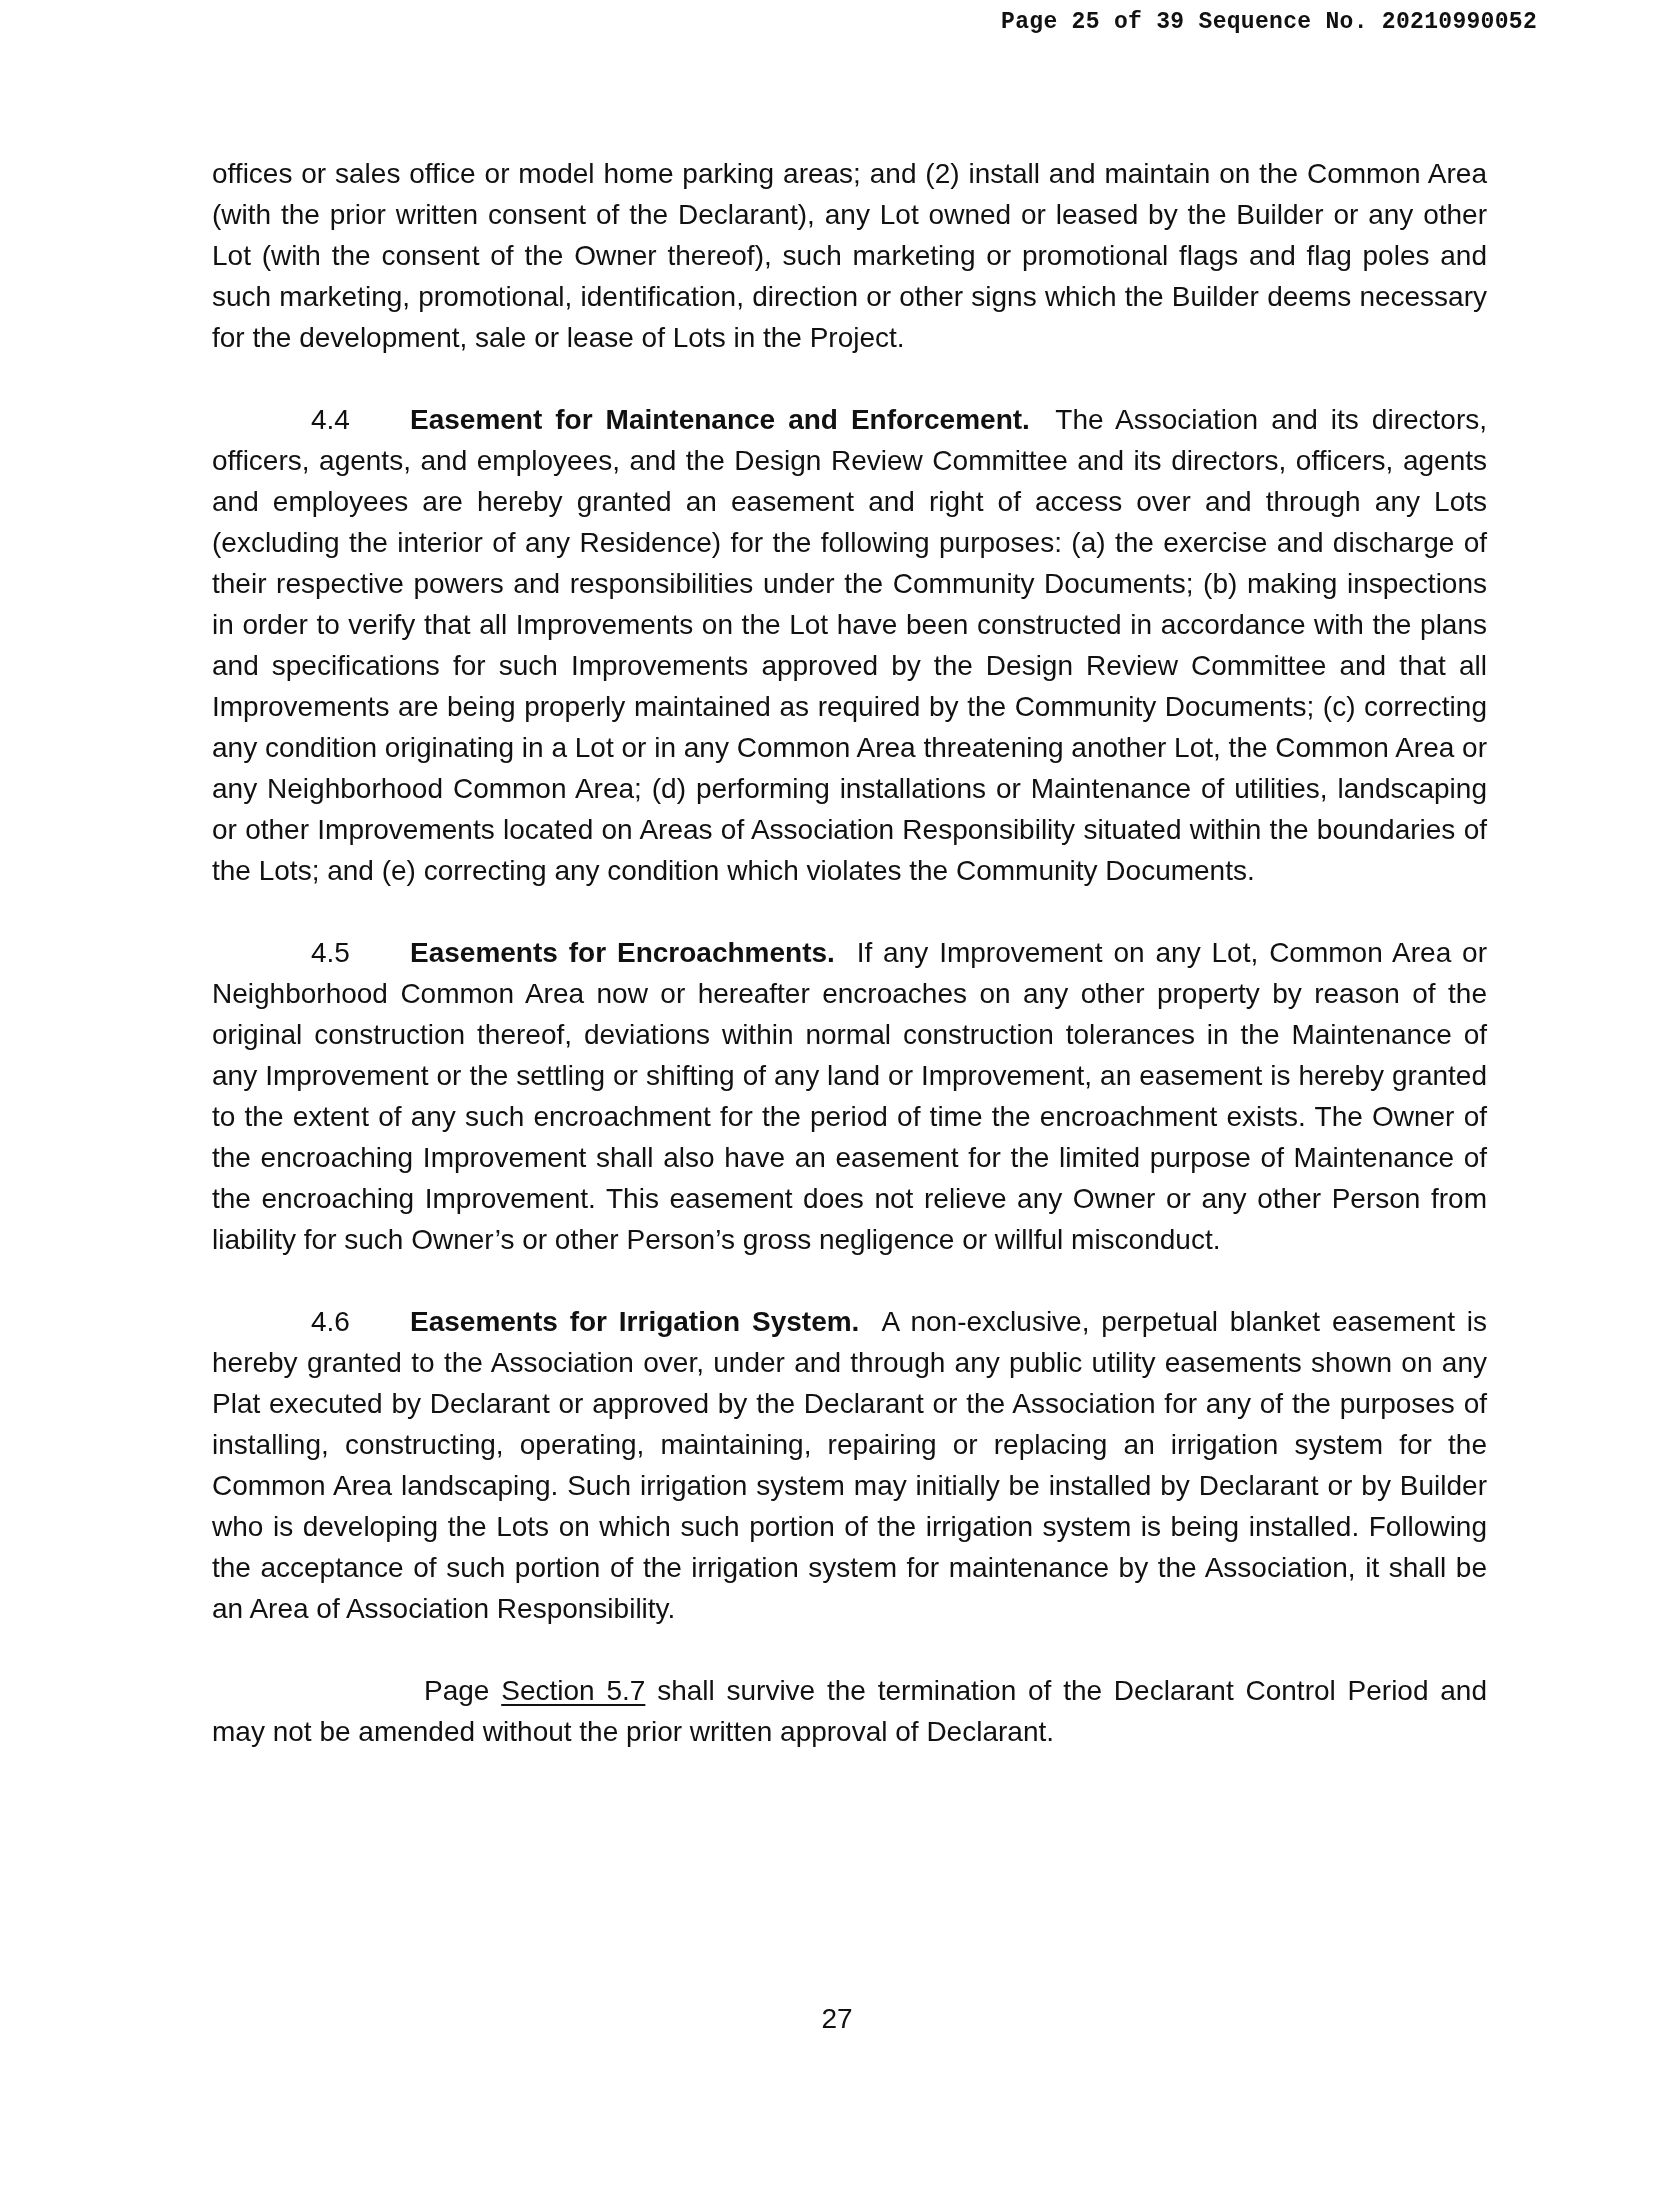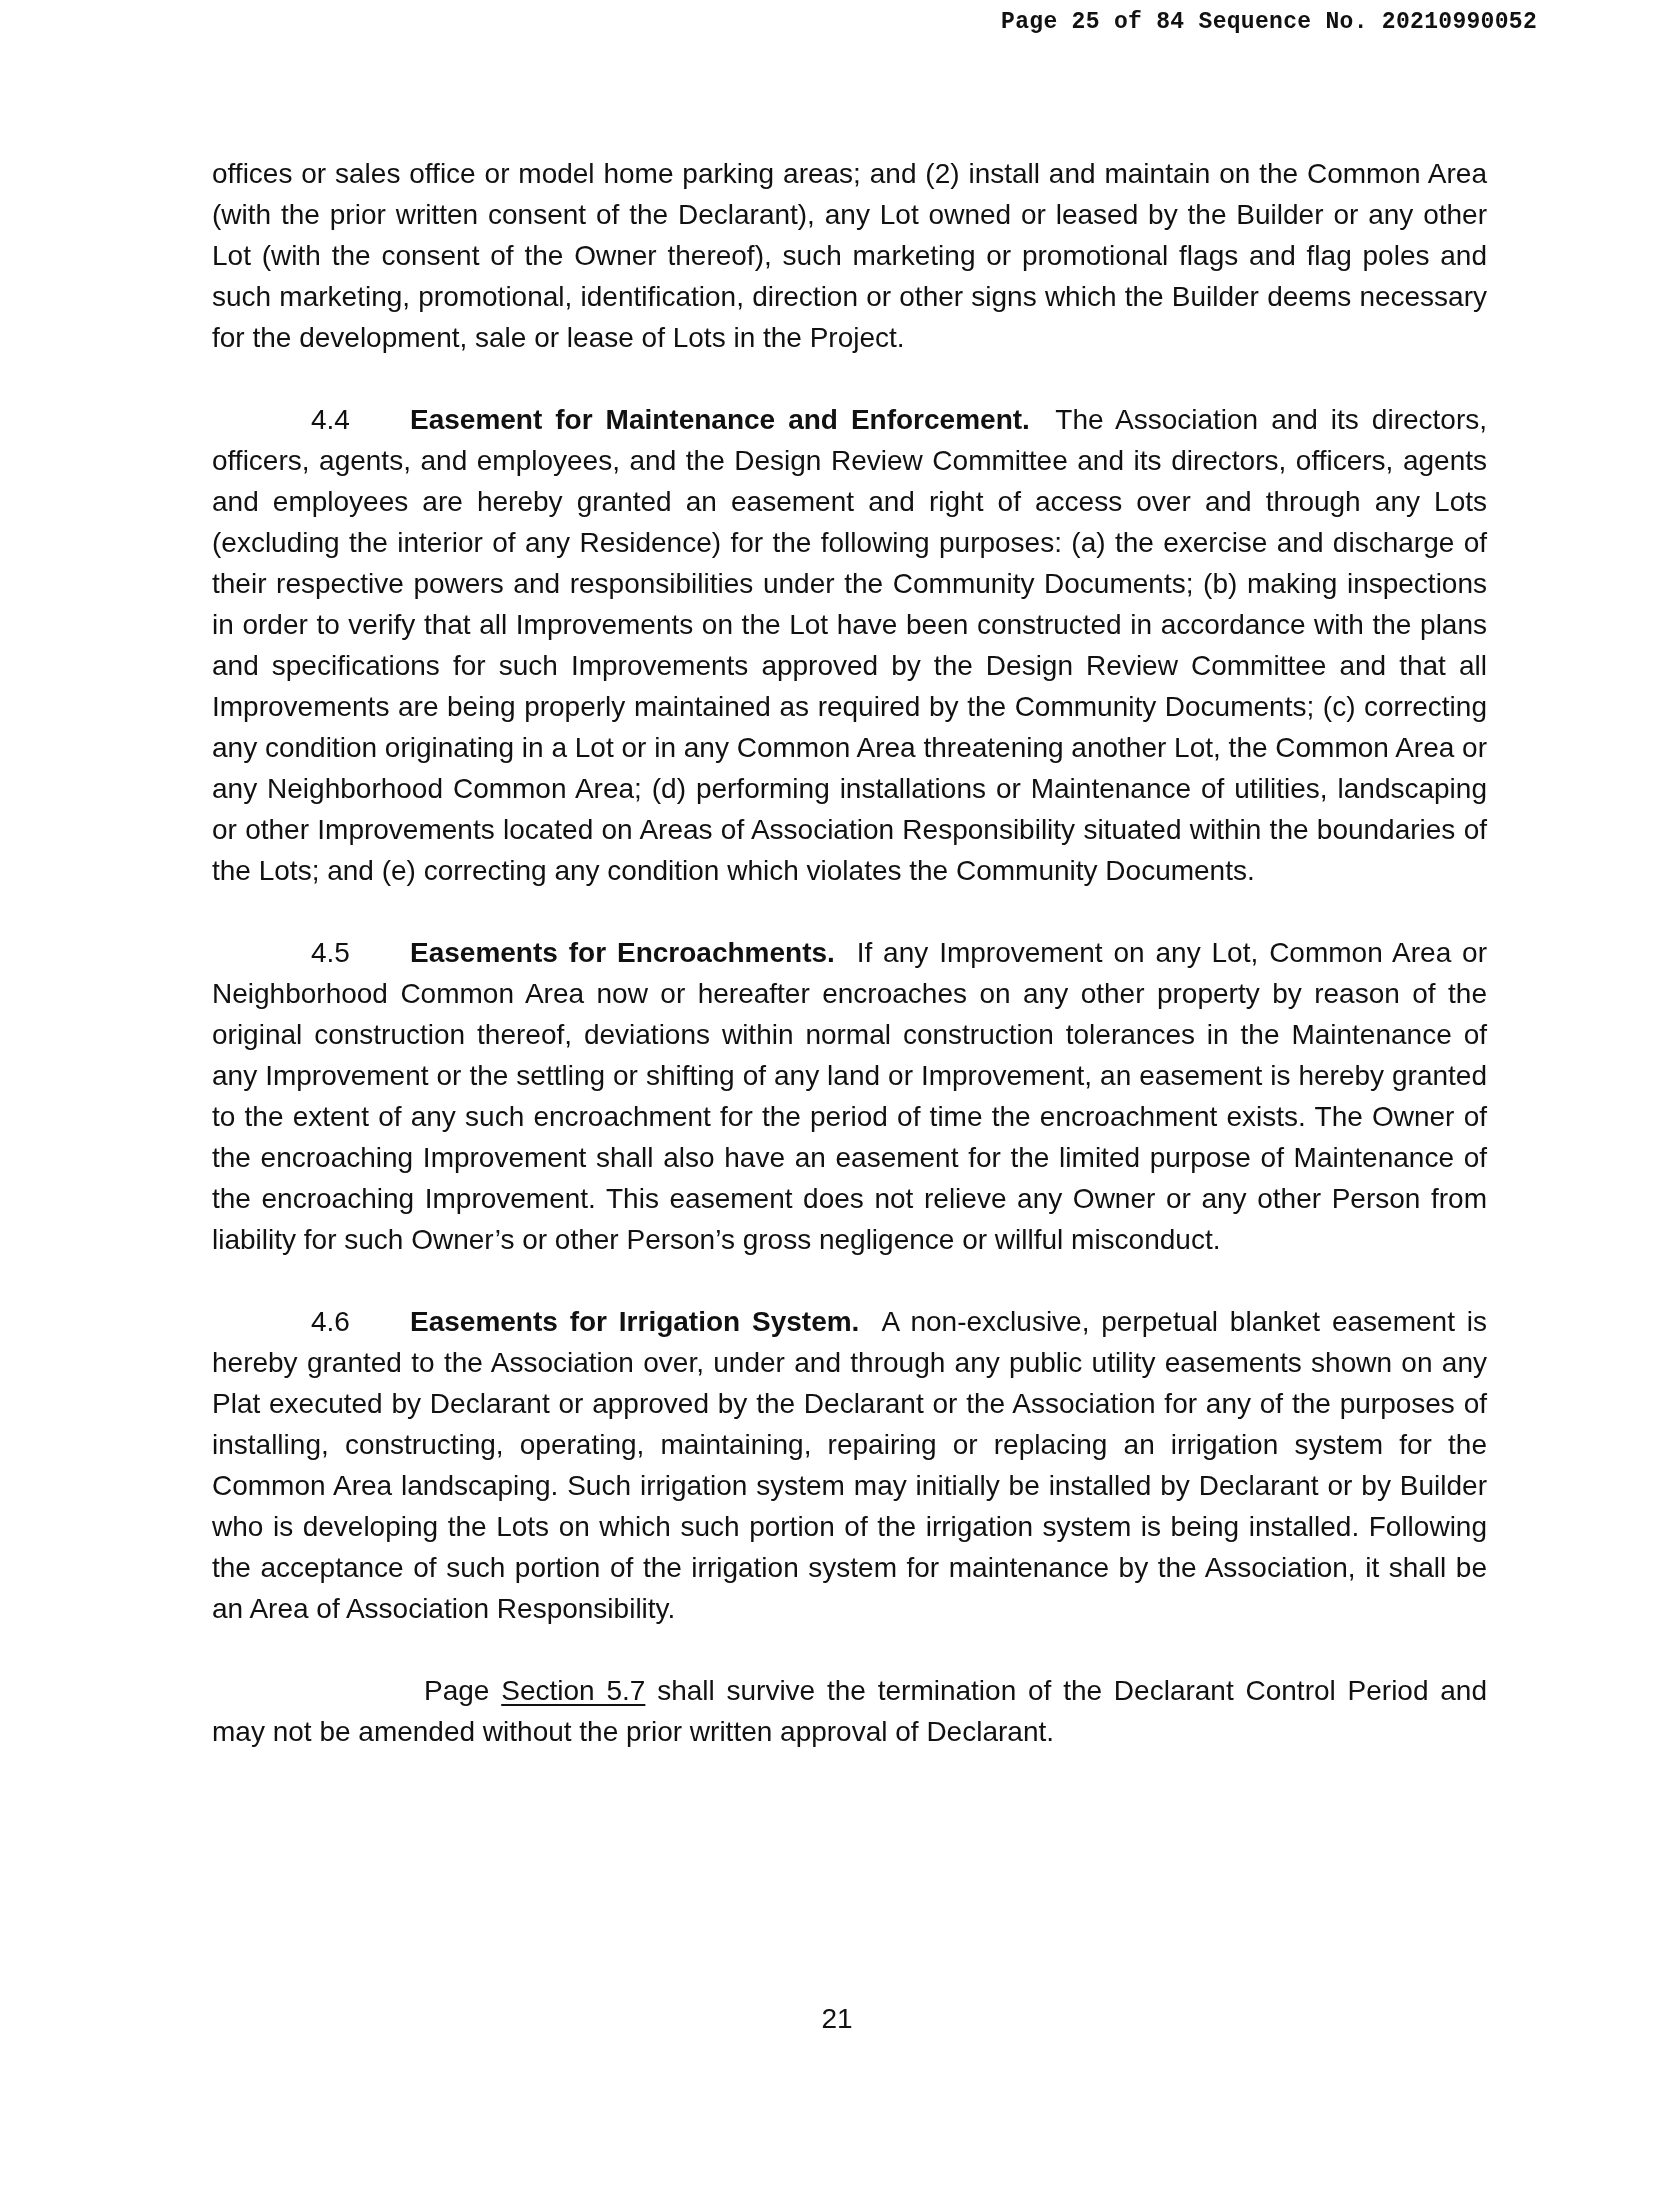--- a/index.html
+++ b/index.html
@@ -73,21 +73,21 @@
       left: 0;
       width: 1674px;
       text-align: center;
       font-family: "Liberation Sans", "DejaVu Sans", sans-serif;
       font-size: 28px;
     }
   </style>
 </head>
 <body>
 
-<div class="header-stamp">Page 25 of 84 Sequence No. 20210990052</div>
+<div class="header-stamp">Page 25 of 39 Sequence No. 20210990052</div>
 
 <div class="page-body">
 
   <p class="para last-line-left">
     <span>offices or sales office or model home parking areas; and (2) install and maintain on the Common Area (with the prior written consent of the Declarant), any Lot owned or leased by the Builder or any other Lot (with the consent of the Owner thereof), such marketing or promotional flags and flag poles and such marketing, promotional, identification, direction or other signs which the Builder deems necessary for the development, sale or lease of Lots in the Project.</span>
   </p>
 
 
   <p class="para indented-num last-line-left">
     <span class="num">4.4</span><span class="heading">Easement for Maintenance and Enforcement.</span>&nbsp; <span>The Association and its directors, officers, agents, and employees, and the Design Review Committee and its directors, officers, agents and employees are hereby granted an easement and right of access over and through any Lots (excluding the interior of any Residence) for the following purposes:  (a) the exercise and discharge of their respective powers and responsibilities under the Community Documents; (b) making inspections in order to verify that all Improvements on the Lot have been constructed in accordance with the plans and specifications for such Improvements approved by the Design Review Committee and that all Improvements are being properly maintained as required by the Community Documents; (c) correcting any condition originating in a Lot or in any Common Area threatening another Lot, the Common Area or any Neighborhood Common Area; (d) performing installations or Maintenance of utilities, landscaping or other Improvements located on Areas of Association Responsibility situated within the boundaries of the Lots; and (e) correcting any condition which violates the Community Documents.</span>
@@ -100,14 +100,14 @@
   <p class="para indented-num last-line-left">
     <span class="num">4.6</span><span class="heading">Easements for Irrigation System.</span>&nbsp; <span>A non-exclusive, perpetual blanket easement is hereby granted to the Association over, under and through any public utility easements shown on any Plat executed by Declarant or approved by the Declarant or the Association for any of the purposes of installing, constructing, operating, maintaining, repairing or replacing an irrigation system for the Common Area landscaping.  Such irrigation system may initially be installed by Declarant or by Builder who is developing the Lots on which such portion of the irrigation system is being installed.  Following the acceptance of such portion of the irrigation system for maintenance by the Association, it shall be an Area of Association Responsibility.</span>
   </p>
 
   <p class="para indented-sub last-line-left">
     <span>Page</span> <span class="xref">Section 5.7</span> <span>shall survive the termination of the Declarant Control Period and may not be amended without the prior written approval of Declarant.</span>
   </p>
 
 </div>
 
-<div class="page-number">21</div>
+<div class="page-number">27</div>
 
 
 </body></html>

